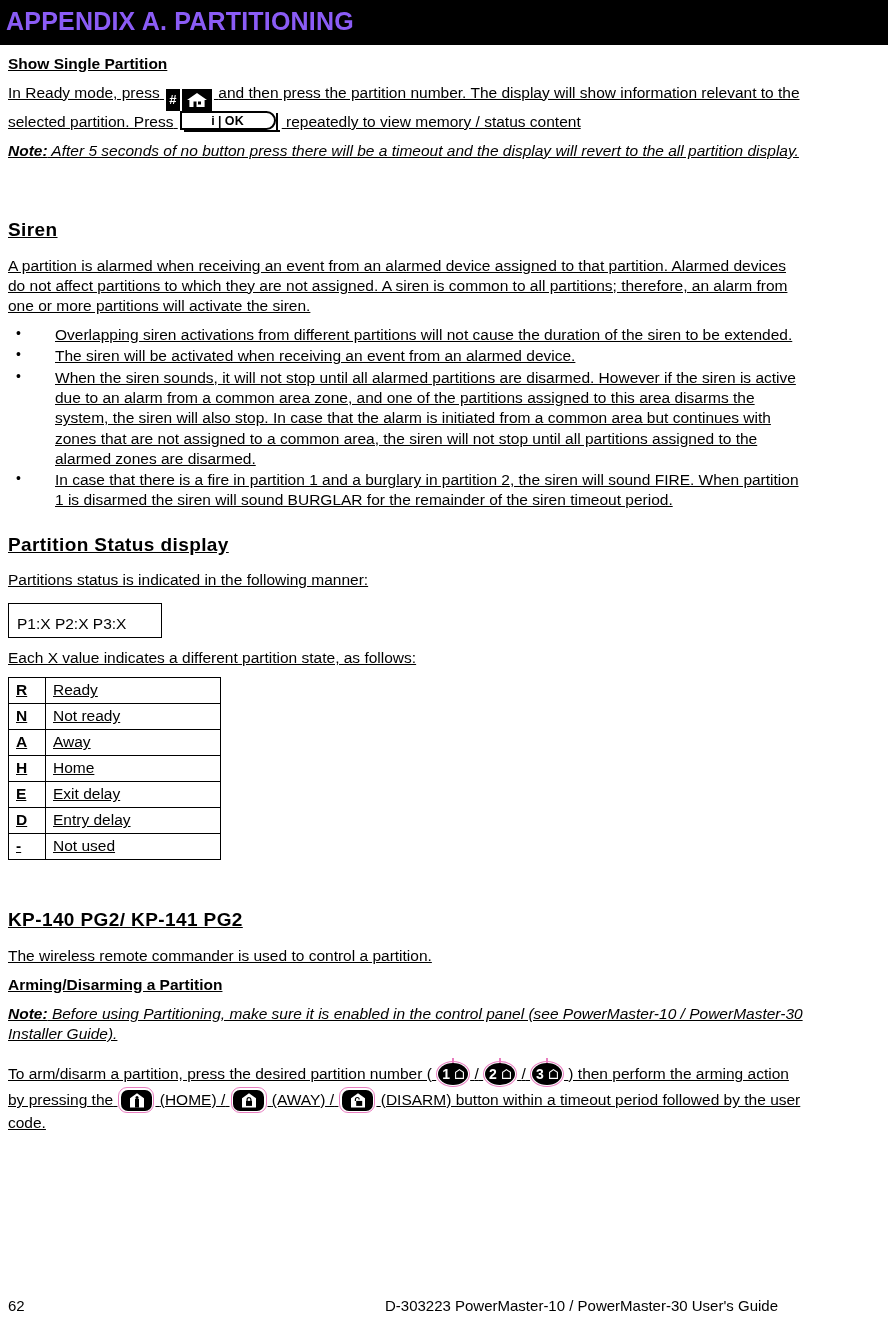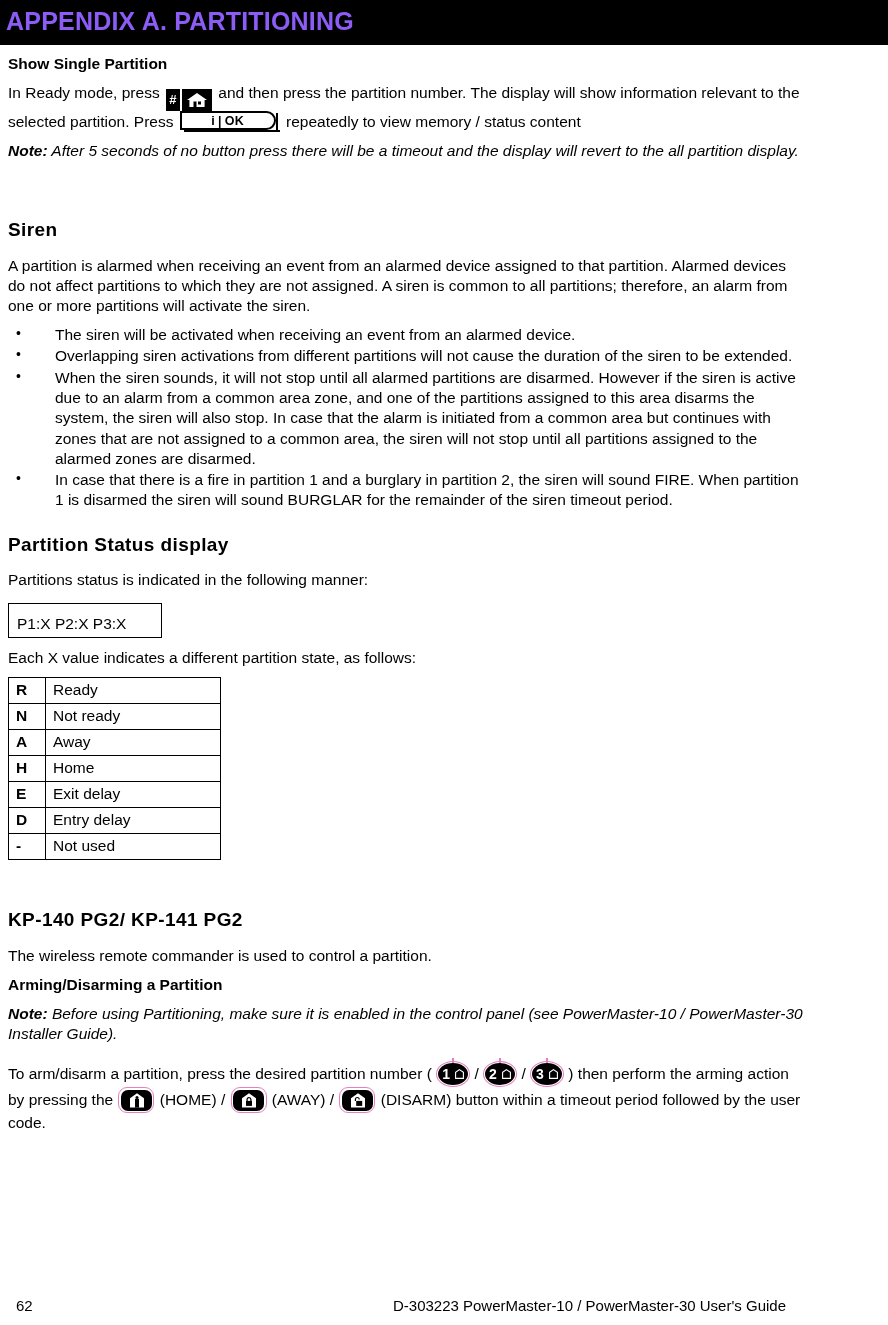--- a/index.html
+++ b/index.html
@@ -28,20 +28,21 @@
     padding: 5px 6px 7px 6px;
     margin: 0;
     width: 876px;
     font-family: "Liberation Sans", sans-serif;
   }
 
   .page {
     padding: 0 14px 0 8px;
     box-sizing: border-box;
     width: 819px;
+    text-decoration: underline;
   }
 
   h2.sect {
     font-size: 19px;
     font-weight: bold;
     margin: 22px 0 13px 0;
     letter-spacing: 0.4px;
   }
   h3.subsect {
     font-size: 15.5px;
@@ -233,21 +234,21 @@
   }
   table.legend td.code {
     width: 22px;
     font-weight: bold;
     text-align: left;
   }
 
   
   .footer {
     position: absolute;
-    left: 8px;
+    left: 0;
     bottom: 10px;
     width: 792px;
     padding: 0 14px 0 8px;
     box-sizing: border-box;
     display: flex;
     justify-content: space-between;
     font-size: 15px;
   }
   .spacer-lg { height: 26px; }
   .spacer-sm { height: 8px; }
@@ -296,22 +297,22 @@
 
   <div class="spacer-lg"></div>
 
   
   <h2 class="sect">Siren</h2>
 
   <p>A partition is alarmed when receiving an event from an alarmed device assigned to that partition. Alarmed devices do not affect partitions to which they are not assigned. A siren is common to all partitions; therefore, an alarm from one or more partitions will activate the siren.</p>
 
 
   <ul class="bullets">
+    <li>Overlapping siren activations from different partitions will not cause the duration of the siren to be extended.</li>
     <li>The siren will be activated when receiving an event from an alarmed device.</li>
-    <li>Overlapping siren activations from different partitions will not cause the duration of the siren to be extended.</li>
     <li>When the siren sounds, it will not stop until all alarmed partitions are disarmed. However if the siren is active due to an alarm from a common area zone, and one of the partitions assigned to this area disarms the system, the siren will also stop. In case that the alarm is initiated from a common area but continues with zones that are not assigned to a common area, the siren will not stop until all partitions assigned to the alarmed zones are disarmed.</li>
     <li>In case that there is a fire in partition 1 and a burglary in partition 2, the siren will sound FIRE. When partition 1 is disarmed the siren will sound BURGLAR for the remainder of the siren timeout period.</li>
   </ul>
 
   
   <h2 class="sect">Partition Status display</h2>
 
   <p>Partitions status is indicated in the following manner:</p>
 
   <div class="status-sample">P1:X P2:X P3:X</div>

